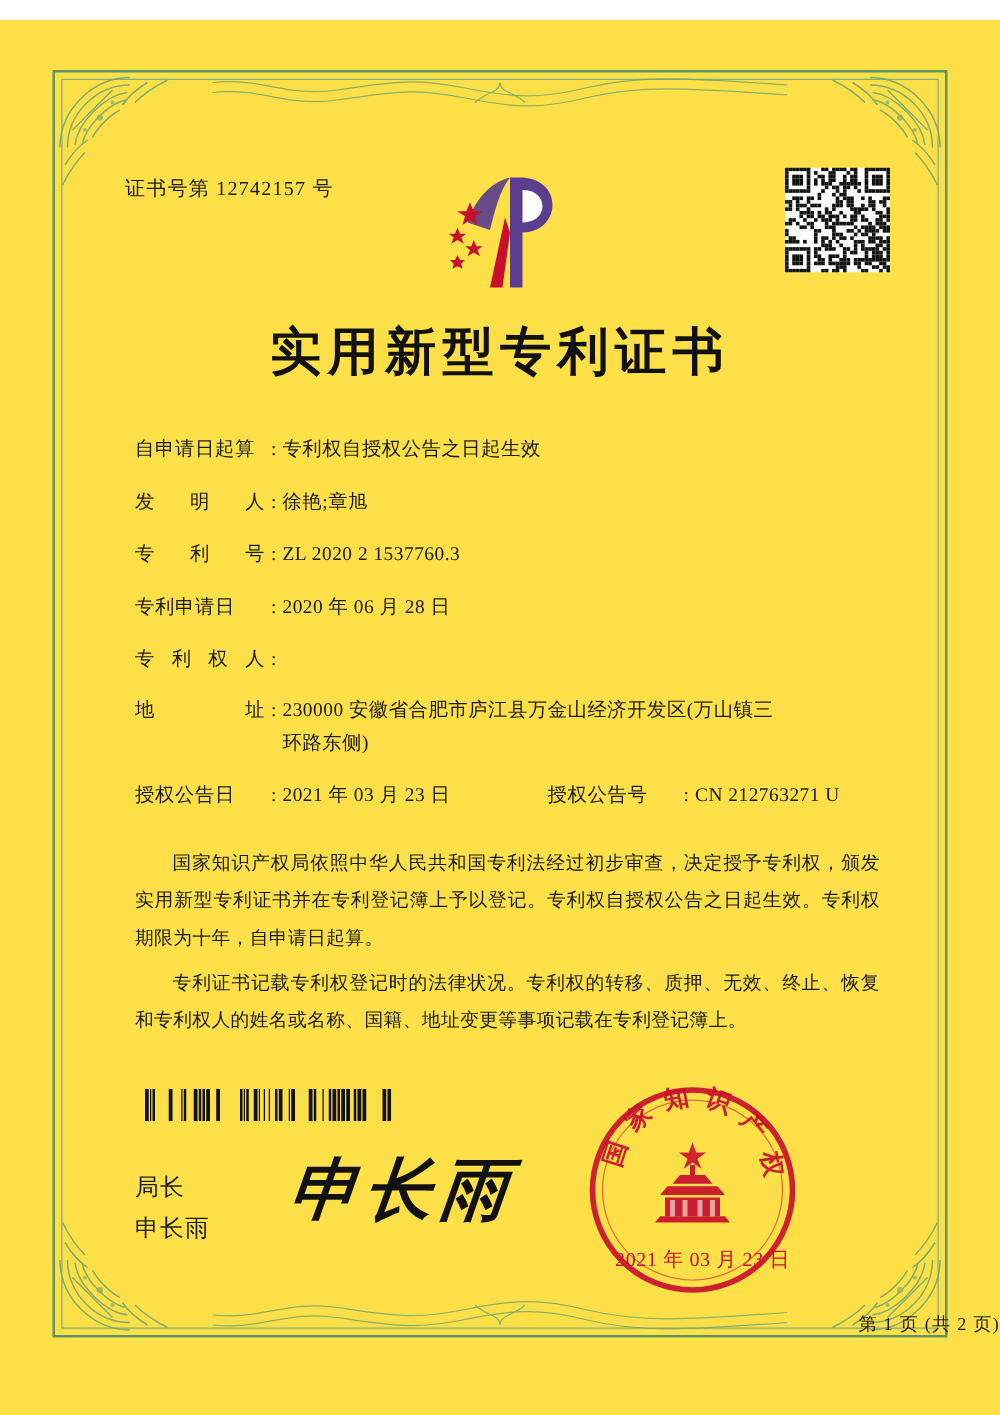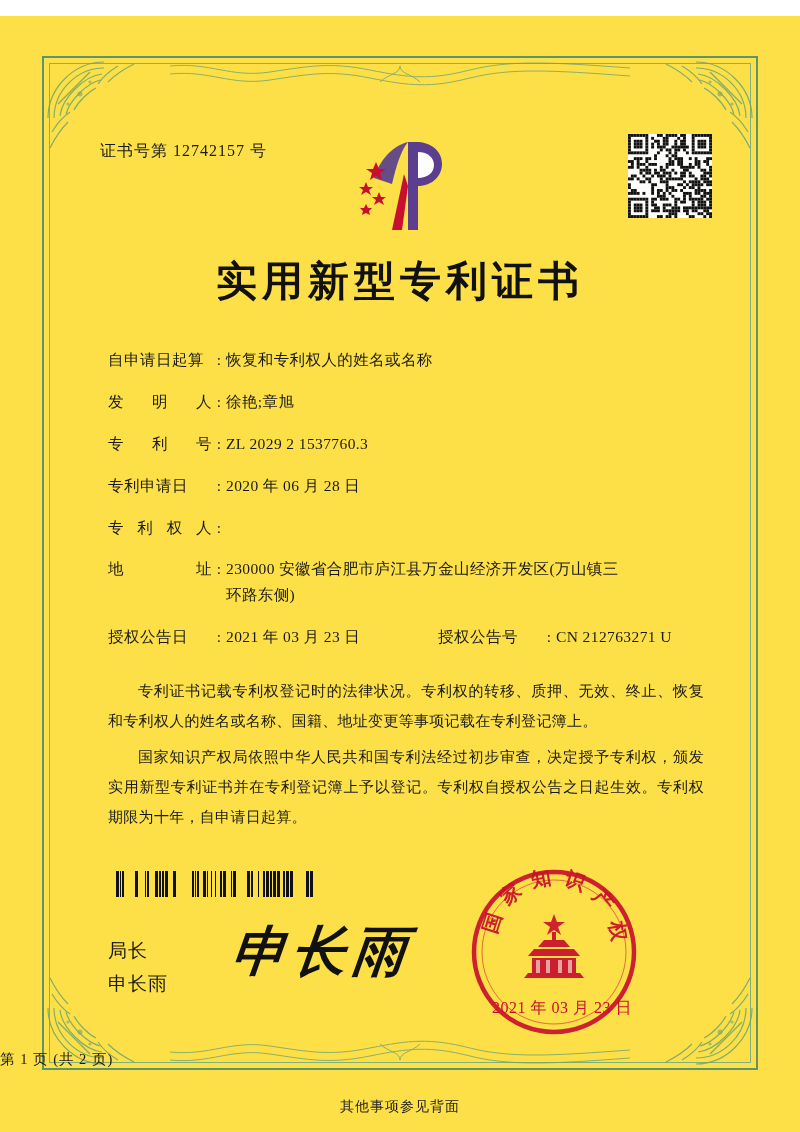--- a/index.html
+++ b/index.html
@@ -214,21 +214,21 @@
     color: #c8102e;
     letter-spacing: 0.5px;
     font-family: "Liberation Serif", serif;
   }
 
   
   .page-num {
     position: absolute;
     left: 0; right: 0;
     top: 1034px;
-    text-align: left;
+    text-align: right;
     font-size: 14.5px;
     letter-spacing: 1px;
   }
   .footnote {
     position: absolute;
     left: 0; right: 0;
     top: 1082px;
     text-align: center;
     font-size: 14px;
     letter-spacing: 1px;
@@ -793,41 +793,41 @@
       </svg>
   </div>
 
   <div class="title">实用新型专利证书</div>
 
   <div class="fields">
 
     <div class="field-row">
       <div class="field-label">自申请日起算</div>
       <div class="field-colon">:</div>
-      <div class="field-value">恢复和专利权人的姓名或名称</div>
+      <div class="field-value">专利权自授权公告之日起生效</div>
     </div>
 
     <div class="field-row">
       <div class="field-label spread">
         <span>发</span>
         <span>明</span>
         <span>人</span>
       </div>
       <div class="field-colon">:</div>
       <div class="field-value">徐艳;章旭</div>
     </div>
 
     <div class="field-row">
       <div class="field-label spread">
         <span>专</span>
         <span>利</span>
         <span>号</span>
       </div>
       <div class="field-colon">:</div>
-      <div class="field-value">ZL 2029 2 1537760.3</div>
+      <div class="field-value">ZL 2020 2 1537760.3</div>
     </div>
 
     <div class="field-row">
       <div class="field-label">专利申请日</div>
       <div class="field-colon">:</div>
       <div class="field-value">2020 年 06 月 28 日</div>
     </div>
 
     <div class="field-row">
       <div class="field-label spread">
@@ -860,22 +860,22 @@
       <div class="cell-b">
         <div class="field-label">授权公告号</div>
         <div class="field-colon">:</div>
         <div class="field-value">CN 212763271 U</div>
       </div>
     </div>
 
   </div>
 
   <div class="paras">
+    <p>国家知识产权局依照中华人民共和国专利法经过初步审查，决定授予专利权，颁发实用新型专利证书并在专利登记簿上予以登记。专利权自授权公告之日起生效。专利权期限为十年，自申请日起算。</p>
     <p>专利证书记载专利权登记时的法律状况。专利权的转移、质押、无效、终止、恢复和专利权人的姓名或名称、国籍、地址变更等事项记载在专利登记簿上。</p>
-    <p>国家知识产权局依照中华人民共和国专利法经过初步审查，决定授予专利权，颁发实用新型专利证书并在专利登记簿上予以登记。专利权自授权公告之日起生效。专利权期限为十年，自申请日起算。</p>
   </div>
 
   <div class="barcode">
     <svg viewBox="0 0 205 26" width="205" height="26" id="barcode-svg">
         <rect x="8" y="0" width="3" height="26" fill="#111"></rect>
         <rect x="12" y="0" width="1" height="26" fill="#111"></rect>
         <rect x="14" y="0" width="2" height="26" fill="#111"></rect>
         <rect x="27" y="0" width="3" height="26" fill="#111"></rect>
         <rect x="37" y="0" width="1" height="26" fill="#111"></rect>
         <rect x="39" y="0" width="2" height="26" fill="#111"></rect>
@@ -939,15 +939,14 @@
         <rect x="-2" y="-30" width="4" height="8"></rect>
       </g>
       <g fill="#c8102e" opacity=".9">
         <polygon points="86,48 89,56 97,56 90,61 93,69 86,64 79,69 82,61 75,56 83,56"></polygon>
       </g>
     </svg>
   </div>
   <div class="seal-date">2021 年 03 月 23 日</div>
 
   <div class="page-num">第 1 页 (共 2 页)</div>
-  <div class="footnote">其他事项参见背面</div>
 
 </div>
 
 </body></html>

